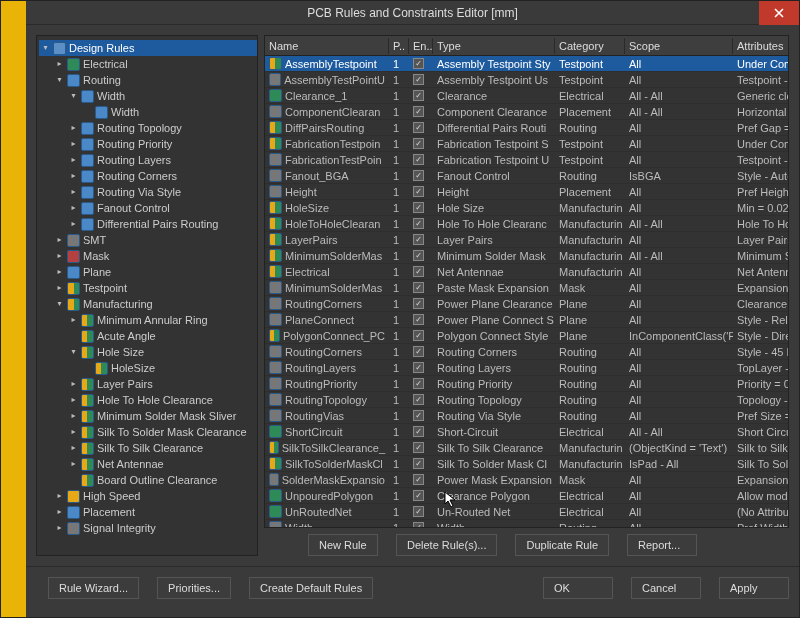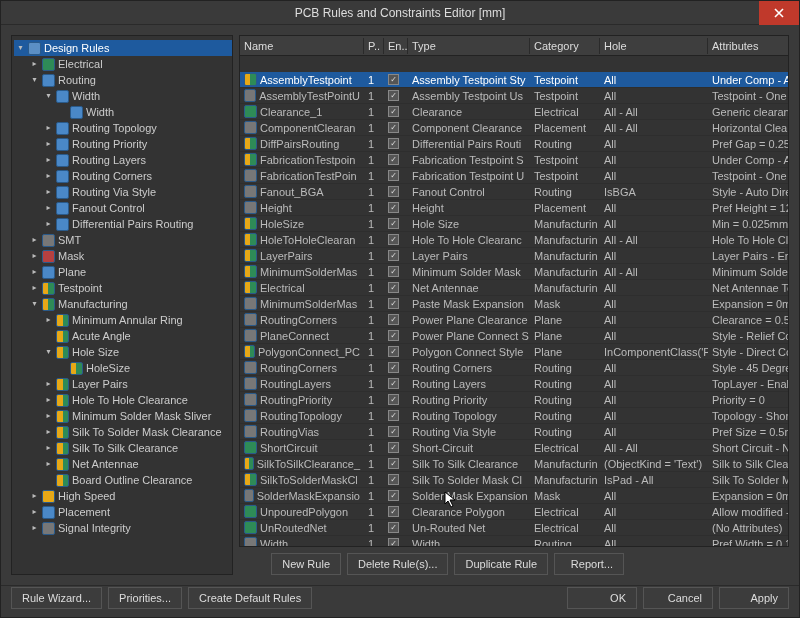--- a/index.html
+++ b/index.html
@@ -13,20 +13,21 @@
     overflow: hidden;
     user-select: none;
   }
   .window {
     width: 800px;
     height: 618px;
     background: #eab308;
     border: 1px solid #222;
     display: flex;
     flex-direction: column;
+    padding-left: 25px;
   }
   .titlebar {
     height: 24px;
     background: #3a3a3a;
     display: flex;
     align-items: center;
     justify-content: center;
     position: relative;
     color: #ddd;
     border-bottom: 1px solid #2a2a2a;
@@ -125,21 +126,21 @@
   }
   .grid-body {
     flex: 1;
     overflow: hidden;
   }
   .grid-row {
     height: 16px;
     border-bottom: 1px solid #2e2e2e;
     color: #bbb;
   }
-  .grid-row.sel { background: #1e5a9e; color: #fff; margin-top: 16px; }
+  .grid-row.sel { background: #1e5a9e; color: #fff; }
   .grid-row > div {
     padding: 0 4px;
     overflow: hidden;
     white-space: nowrap;
     text-overflow: clip;
     display: flex;
     align-items: center;
     gap: 3px;
     height: 100%;
   }
@@ -159,24 +160,25 @@
   }
   .grid-buttons .btn { width: auto; }
   .btn {
     background: #3c3c3c;
     border: 1px solid #555;
     color: #ddd;
     padding: 4px 10px;
     font-size: 11px;
     cursor: pointer;
     min-width: 70px;
-    text-align: right;
+    text-align: left;
+    margin-left: 12px;
   }
   .footer {
-    height: 32px;
+    height: 51px;
     display: flex;
     align-items: center;
     padding: 0 10px 8px 10px;
     gap: 6px;
     border-top: 1px solid #2a2a2a;
     background: #3a3a3a;
   }
   .footer .spacer { flex: 1; }
   .cursor {
     position:absolute;
@@ -434,21 +436,21 @@
     </div>
 
     <div class="grid-pane">
       <div class="grid" style="position:relative">
         <div class="grid-head">
           <div>Name</div>
           <div>P..</div>
           <div>En...</div>
           <div>Type</div>
           <div>Category</div>
-          <div>Hole</div>
+          <div>Scope</div>
           <div>Attributes</div>
         </div>
         <div class="grid-body" id="grid-body">
             <div class="grid-row sel">
               <div>
                 <span class="ico orange"></span>
                 <span>AssemblyTestpoint</span>
               </div>
               <div>1</div>
               <div>
@@ -811,21 +813,21 @@
             </div>
             <div class="grid-row">
               <div>
                 <span class="ico gray"></span>
                 <span>SolderMaskExpansio</span>
               </div>
               <div>1</div>
               <div>
                 <span class="chk">✓</span>
               </div>
-              <div>Solder Mask Expansion</div>
+              <div>Power Mask Expansion</div>
               <div>Mask</div>
               <div>All</div>
               <div>Expansion = 0mm</div>
             </div>
             <div class="grid-row">
               <div>
                 <span class="ico green"></span>
                 <span>UnpouredPolygon</span>
               </div>
               <div>1</div>

